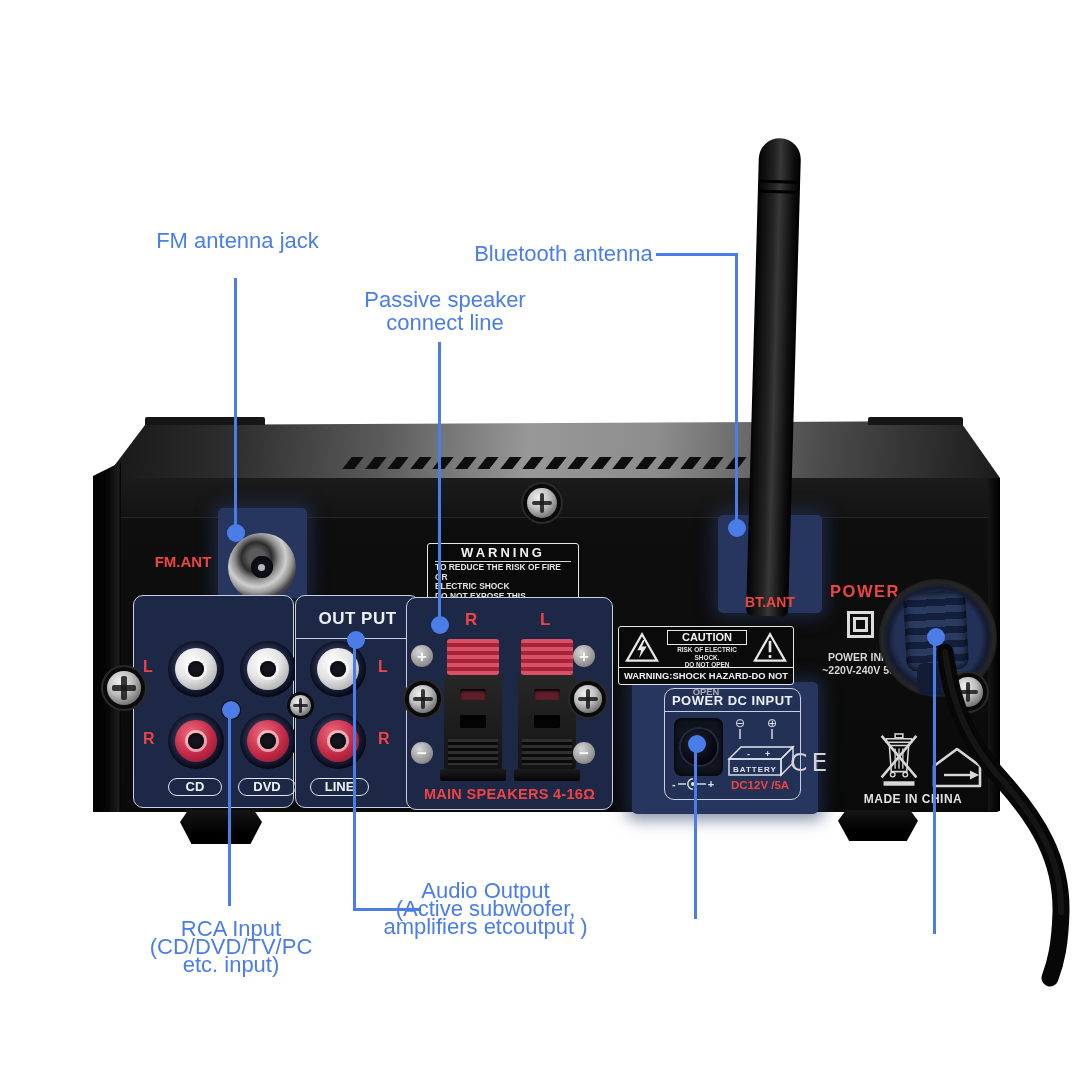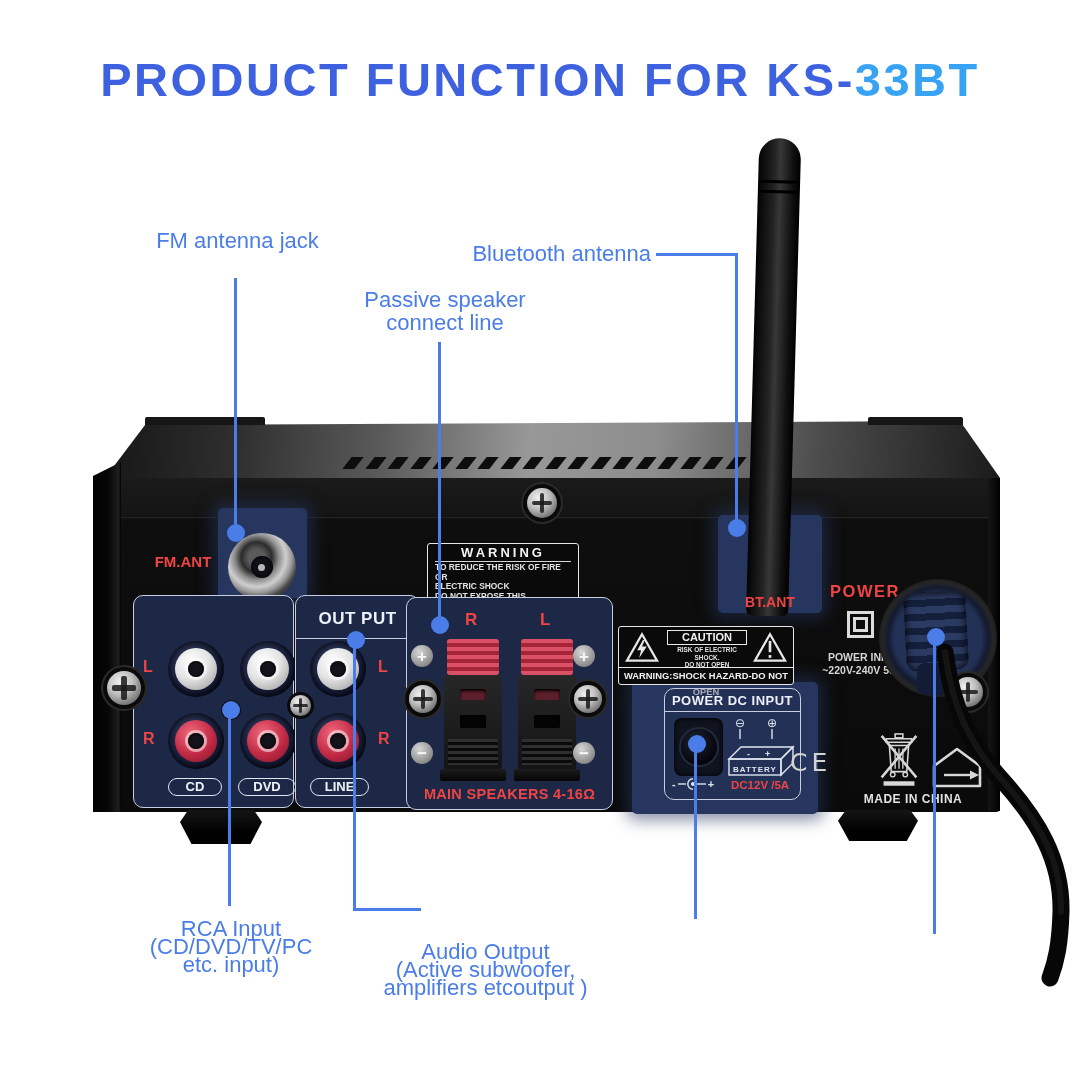--- a/index.html
+++ b/index.html
@@ -98,21 +98,20 @@
   .classii i{width:9px;height:9px;border:3px solid #dcdcdc;}
 
   svg{display:block;}
   .z3{z-index:3;} .z4{z-index:4;}
 </style>
 </head>
 <body>
 
 <div class="stage">
 
-  <div class="abs title"><span>PRODUCT FUNCTION FOR KS-</span><span class="accent">33BT</span></div>
 
   <div class="abs lid"></div>
   <div class="abs lid-lip" style="left:145px;top:417px;width:120px;"></div>
   <div class="abs lid-lip" style="left:868px;top:417px;width:95px;"></div>
   <div class="abs vents">
     <span></span>
       <span></span>
       <span></span>
       <span></span>
       <span></span>
@@ -352,29 +351,29 @@
   <div class="abs cdot" style="left:222px;top:701px;"></div>
   <div class="abs cline" style="left:353px;top:640px;width:3px;height:271px;"></div>
   <div class="abs cline" style="left:353px;top:908px;width:68px;height:3px;"></div>
   <div class="abs cdot" style="left:347px;top:631px;"></div>
   <div class="abs cline" style="left:694px;top:744px;width:3px;height:175px;"></div>
   <div class="abs cdot" style="left:688px;top:735px;"></div>
   <div class="abs cline" style="left:933px;top:638px;width:3px;height:296px;"></div>
   <div class="abs cdot" style="left:927px;top:628px;"></div>
 
   <div class="abs clabel single" style="left:125px;top:228px;width:225px;">FM antenna jack</div>
-  <div class="abs clabel single" style="left:436px;top:241px;width:215px;text-align:right;">Bluetooth antenna</div>
+  <div class="abs clabel single" style="left:456px;top:241px;width:215px;">Bluetooth antenna</div>
   <div class="abs clabel wide-lh" style="left:345px;top:288px;width:200px;">
     <div>Passive speaker</div>
     <div>connect line</div>
   </div>
   <div class="abs clabel" style="left:115px;top:920px;width:232px;">
     <div>RCA Input</div>
     <div>(CD/DVD/TV/PC</div>
     <div>etc. input)</div>
   </div>
-  <div class="abs clabel" style="left:378px;top:943px;width:215px;">
+  <div class="abs clabel" style="left:378px;top:882px;width:215px;">
     <div>Audio Output</div>
     <div>(Active subwoofer,</div>
     <div>amplifiers etcoutput )</div>
   </div>
 
 </div>
 
 </body></html>

